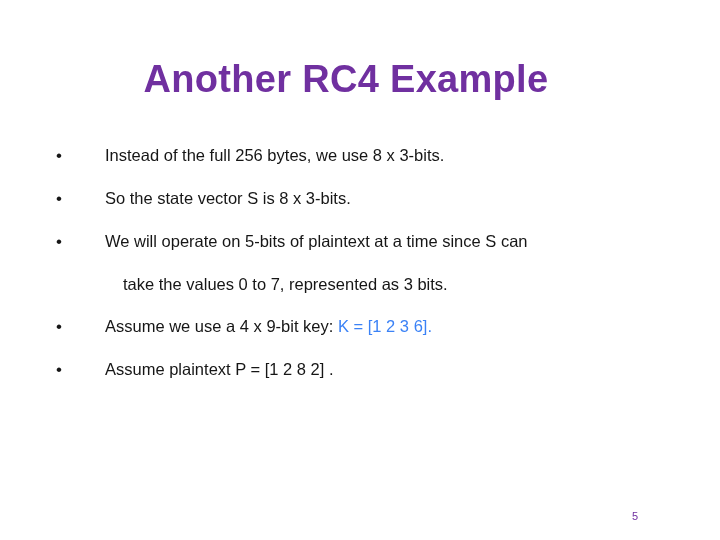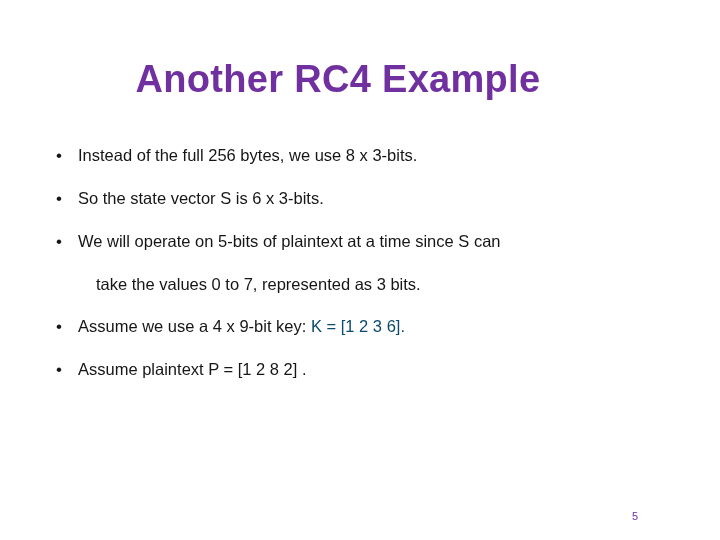--- a/index.html
+++ b/index.html
@@ -15,21 +15,21 @@
   }
   .slide {
     position: relative;
     width: 720px;
     height: 540px;
     box-sizing: border-box;
   }
   .slide-title {
     position: absolute;
     top: 58px;
-    left: 8px;
+    left: 16px;
     width: 660px;
     text-align: center;
     font-size: 38px;
     font-weight: bold;
     color: #7030A0;
     letter-spacing: 0.3px;
   }
   .body-block {
     position: absolute;
     top: 145px;
@@ -47,37 +47,38 @@
   .bullet-dot {
     width: 22px;
     flex: 0 0 22px;
     text-align: left;
     font-size: 17px;
     line-height: 1.28;
     color: #161616;
   }
   .bullet-text {
     flex: 1 1 auto;
+    margin-left: 27px;
   }
   .cont-row {
     display: flex;
     align-items: flex-end;
     margin-bottom: 21px;
     font-size: 16.5px;
     color: #161616;
     line-height: 1.28;
   }
   .cont-row .bullet-dot {
     visibility: hidden;
   }
   .indent-extra {
     padding-left: 18px;
   }
   .kv-accent {
-    color: #0c4a6e;
+    color: #3b82f6;
   }
   .page-number {
     position: absolute;
     right: 82px;
     bottom: 18px;
     font-size: 11px;
     color: #7030A0;
   }
 </style>
 </head>
@@ -89,21 +90,21 @@
 
   <div class="body-block">
 
     <div class="bullet-row">
       <span class="bullet-dot">•</span>
       <span class="bullet-text">Instead of the full 256 bytes, we use 8 x 3-bits.</span>
     </div>
 
     <div class="bullet-row">
       <span class="bullet-dot">•</span>
-      <span class="bullet-text">So the state vector S is 6 x 3-bits.</span>
+      <span class="bullet-text">So the state vector S is 8 x 3-bits.</span>
     </div>
 
     <div class="bullet-row">
       <span class="bullet-dot">•</span>
       <span class="bullet-text">We will operate on 5-bits of plaintext at a time since S can</span>
     </div>
 
     <div class="cont-row">
       <span class="bullet-dot">•</span>
       <span class="bullet-text indent-extra">take the values 0 to 7, represented as 3 bits.</span>

